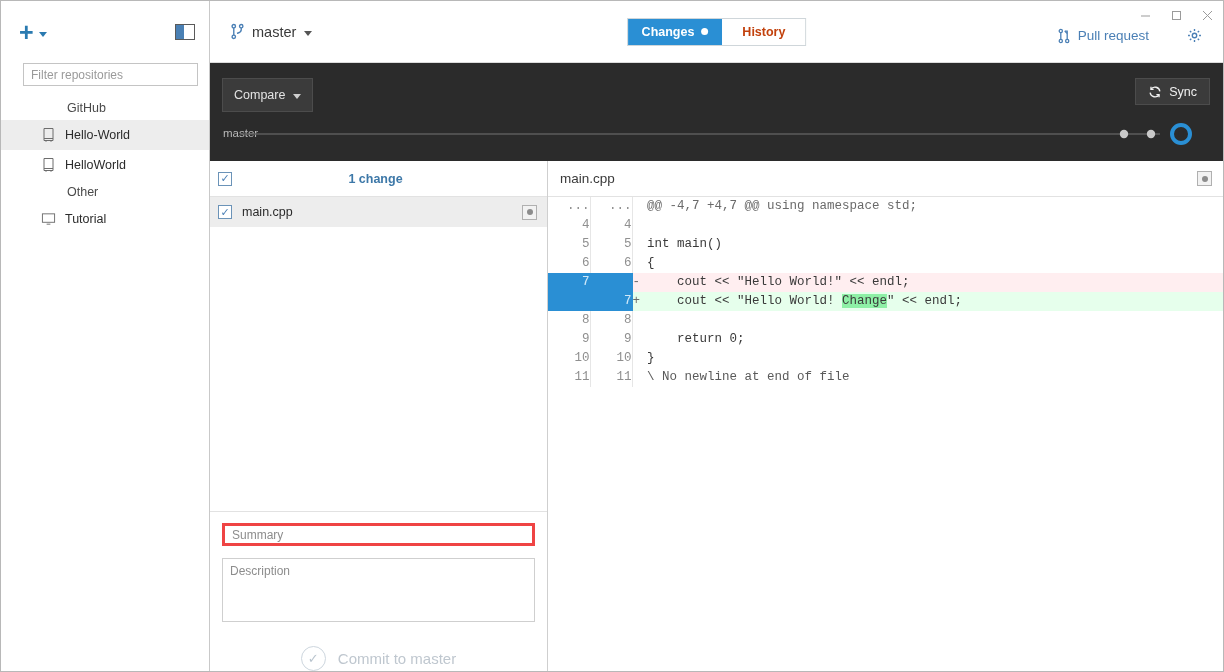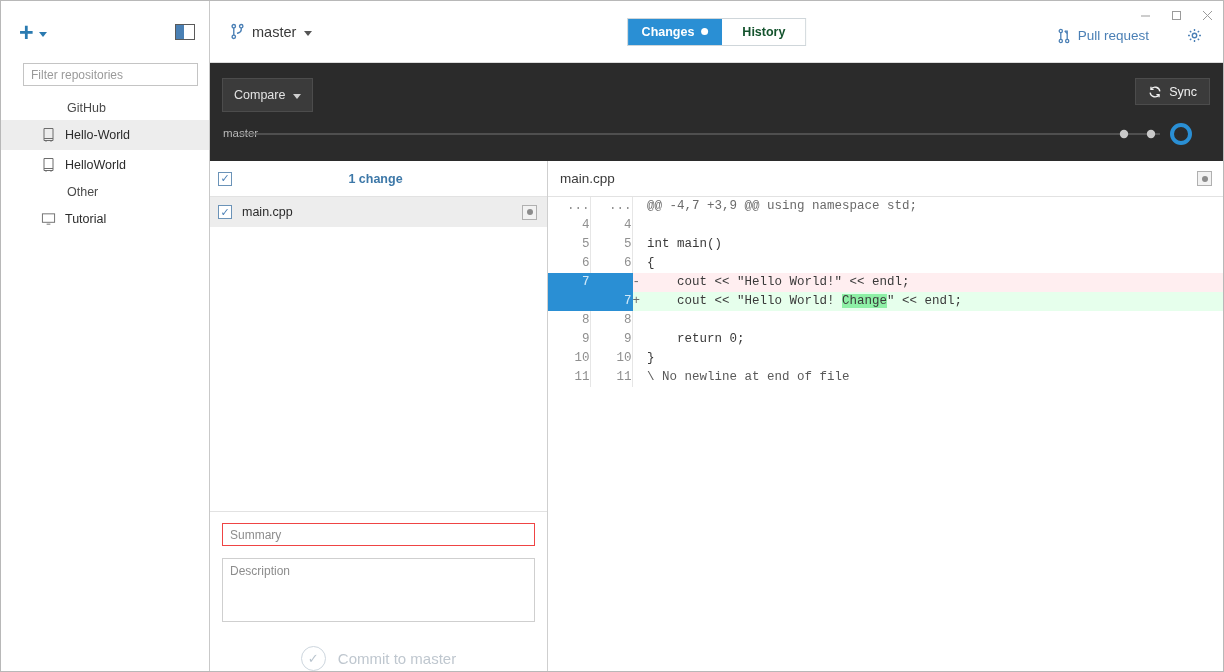--- a/index.html
+++ b/index.html
@@ -102,21 +102,21 @@
   }
 
   .tabs {
     position: absolute; left: 50%; transform: translateX(-50%);
     display: flex; border: 1px solid #cfd6da;
   }
   .tab {
     height: 26px; min-width: 83px;
     display: flex; align-items: center; justify-content: center; gap: 7px;
     font-size: 12.5px; font-weight: 700;
-    color: #14532d; background: #fff; padding: 0 14px;
+    color: #c2410c; background: #fff; padding: 0 14px;
   }
   .tab.sel { background: #2a8fd4; color: #fff; align-items: center; }
   .tab .dot { width: 7px; height: 7px; border-radius: 50%; background: #fff; }
 
   .tb-right {
     margin-left: auto; display: flex; align-items: center; gap: 20px;
     padding-top: 8px;
   }
   .pr-btn {
     display: flex; align-items: center; gap: 7px;
@@ -190,21 +190,21 @@
   .sq-btn {
     width: 15px; height: 15px; border: 1px solid #b0b0b0;
     background: #f2f2f2; display: flex; align-items: center; justify-content: center;
   }
   .sq-btn i { width: 6px; height: 6px; border-radius: 50%; background: #8c8c8c; display:block; }
   .chg-spacer { flex: 1; border-bottom: 1px solid #e2e2e2; }
 
   .commit-area { padding: 11px 12px 0 12px; }
   .summary-input {
     width: 100%; height: 23px;
-    border: 1px solid #ef4444; font-size: 12px; color: #555;
+    border: 3px solid #ef4444; font-size: 12px; color: #555;
     font-family: "Liberation Sans", sans-serif;
     padding: 0 7px; outline: none; background: #fff;
   }
   .desc-input {
     width: 100%; height: 64px; margin-top: 12px;
     border: 1px solid #cfcfcf; font-size: 12px; color: #555;
     font-family: "Liberation Sans", sans-serif;
     padding: 5px 7px; outline: none; resize: none; background: #fff;
   }
   .summary-input::placeholder, .desc-input::placeholder { color: #8d8d8d; }
@@ -434,21 +434,21 @@
                 <i></i>
               </div>
           </div>
           <div class="diff-body">
             <table class="difftable">
               <tbody>
                   <tr class="hunk">
                     <td class="ln">...</td>
                     <td class="ln">...</td>
                     <td class="mk"></td>
-                    <td class="code">@@ -4,7 +3,9 @@ using namespace std;</td>
+                    <td class="code">@@ -4,7 +4,7 @@ using namespace std;</td>
                   </tr>
                   <tr class="ctx">
                     <td class="ln">4</td>
                     <td class="ln">4</td>
                     <td class="mk"></td>
                     <td class="code"></td>
                   </tr>
                   <tr class="ctx">
                     <td class="ln">5</td>
                     <td class="ln">5</td>

